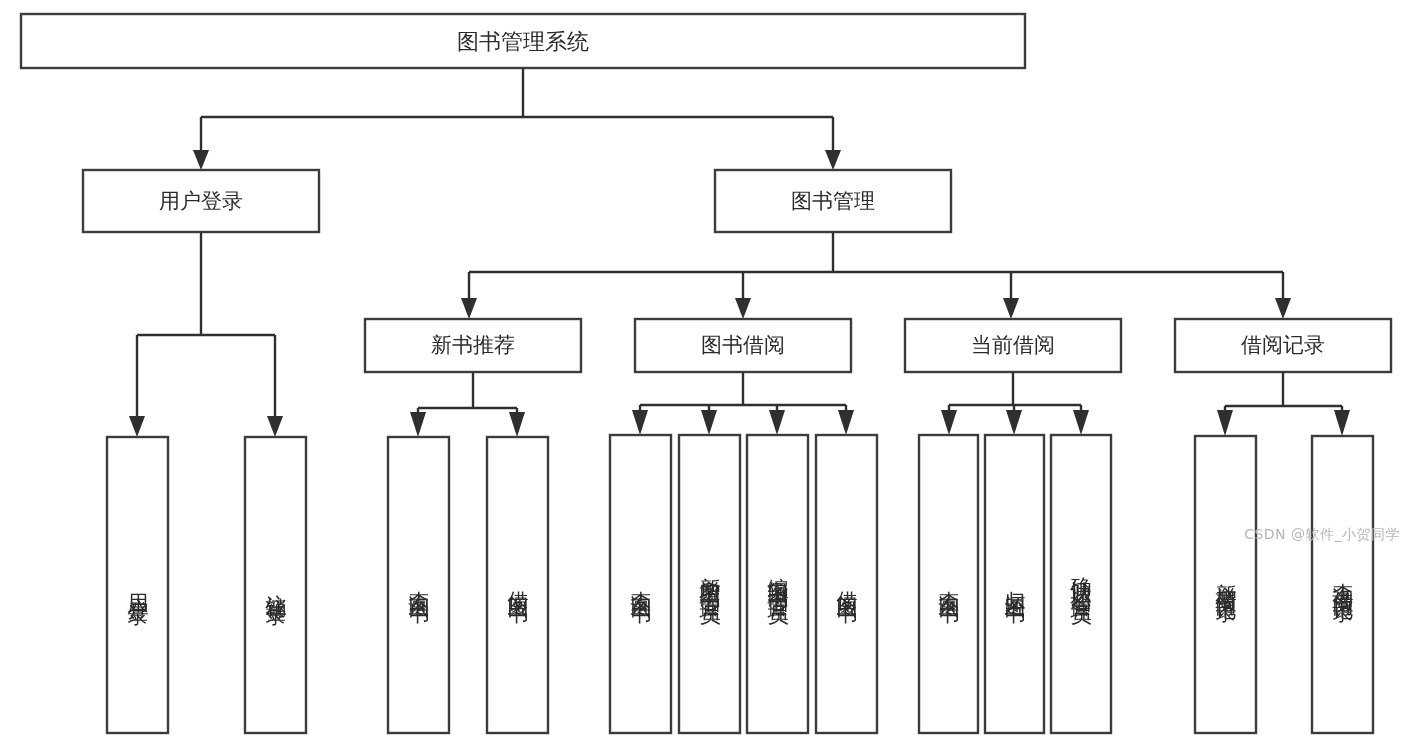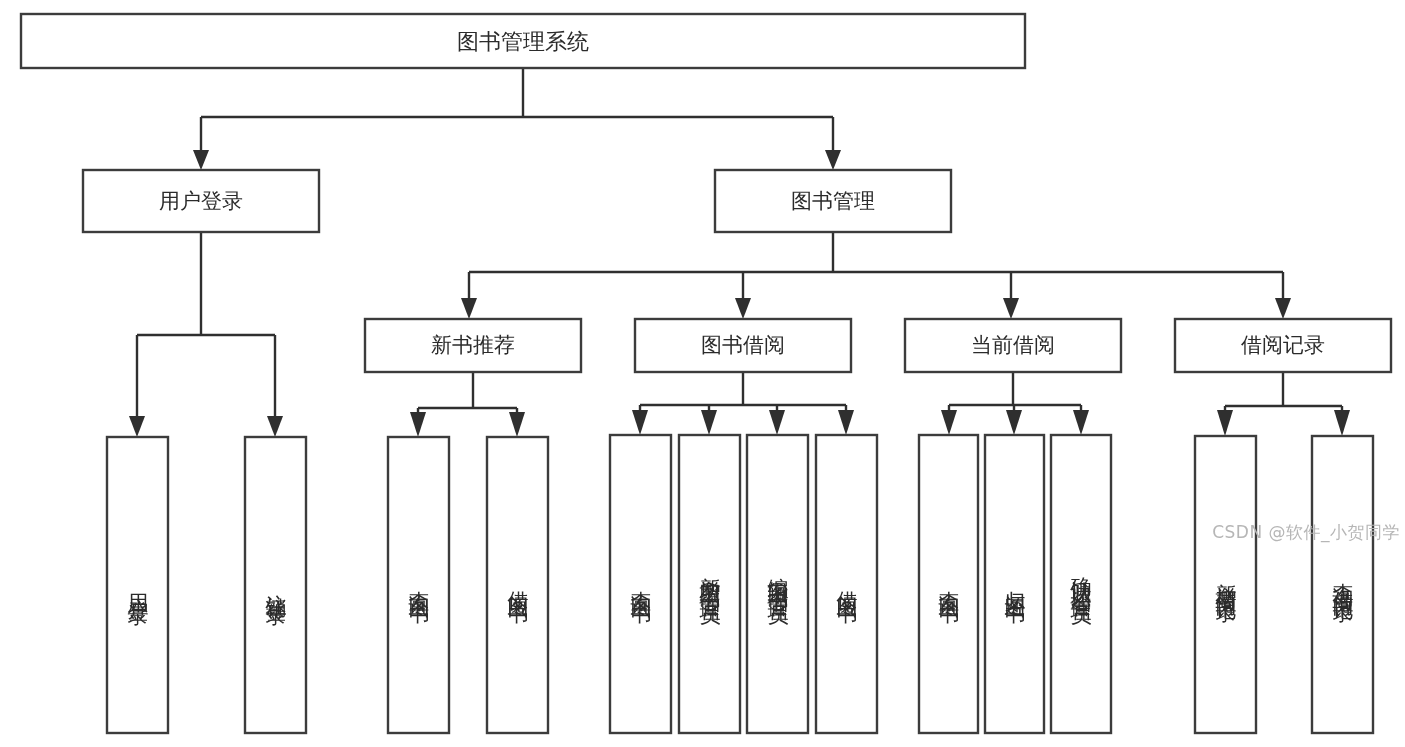--- a/index.html
+++ b/index.html
@@ -62,21 +62,21 @@
   }
   .arrow-head {
     fill: #2f2f2f;
     stroke: none;
   }
   .watermark {
     position: absolute;
     right: 8px;
     bottom: 4px;
     font-family: "DejaVu Sans", "Liberation Sans", sans-serif;
-    font-size: 17px;
+    font-size: 14px;
     color: #b6b6b6;
     letter-spacing: 0.5px;
     user-select: none;
     pointer-events: none;
     white-space: nowrap;
   }
 </style>
 </head>
 <body>
 

